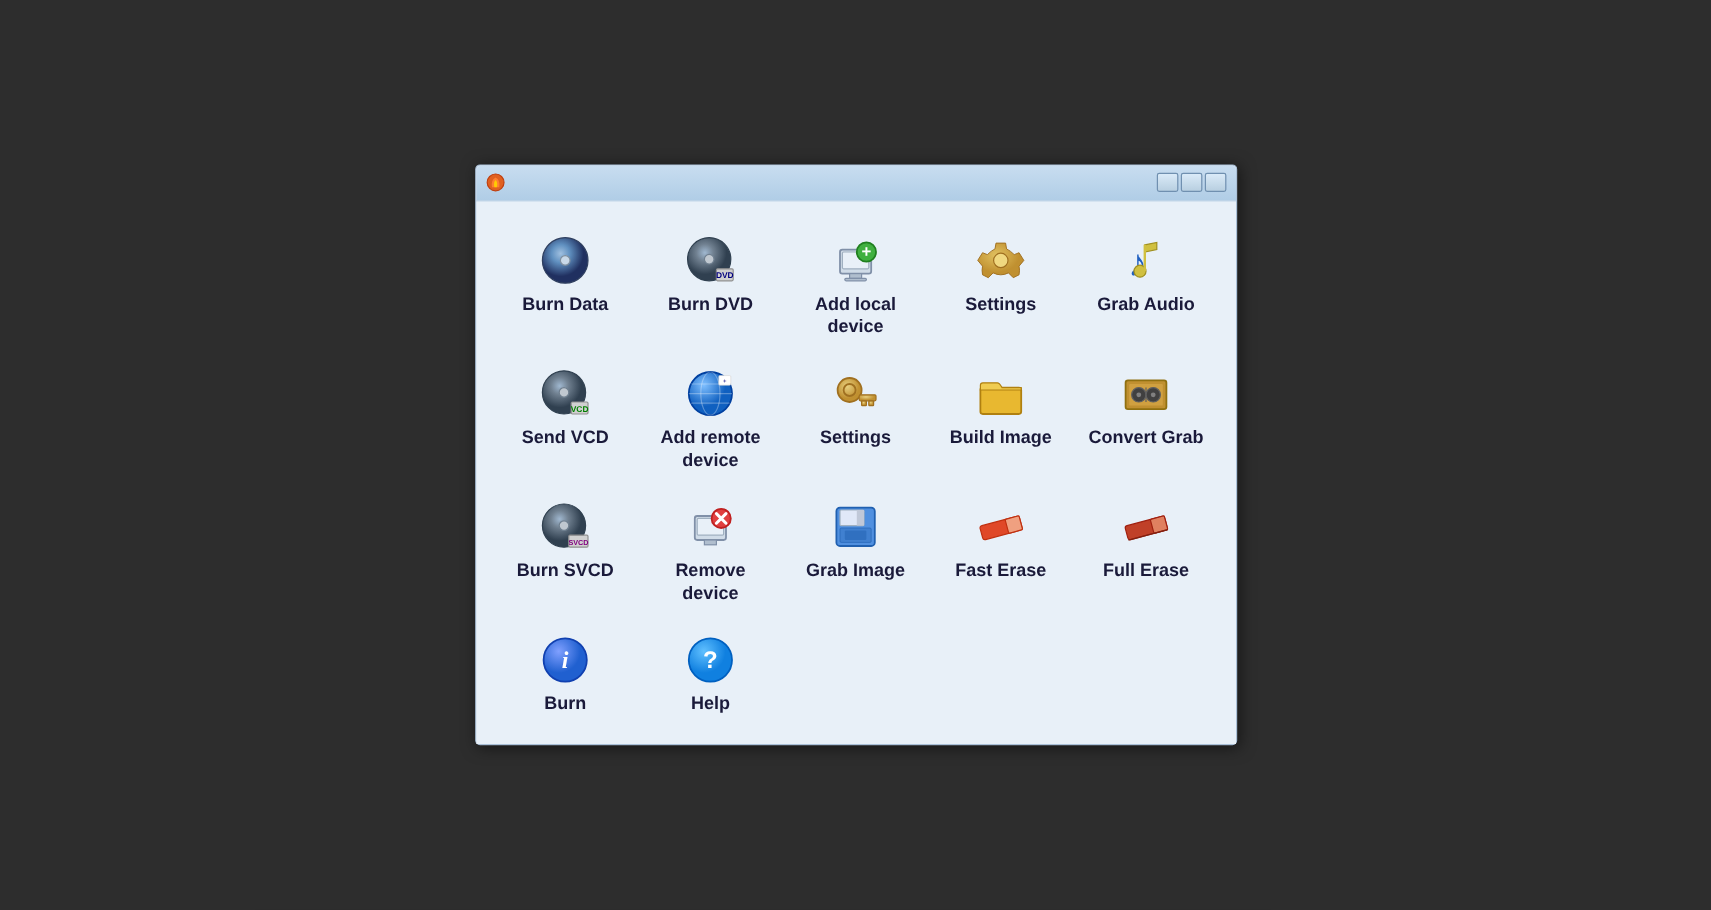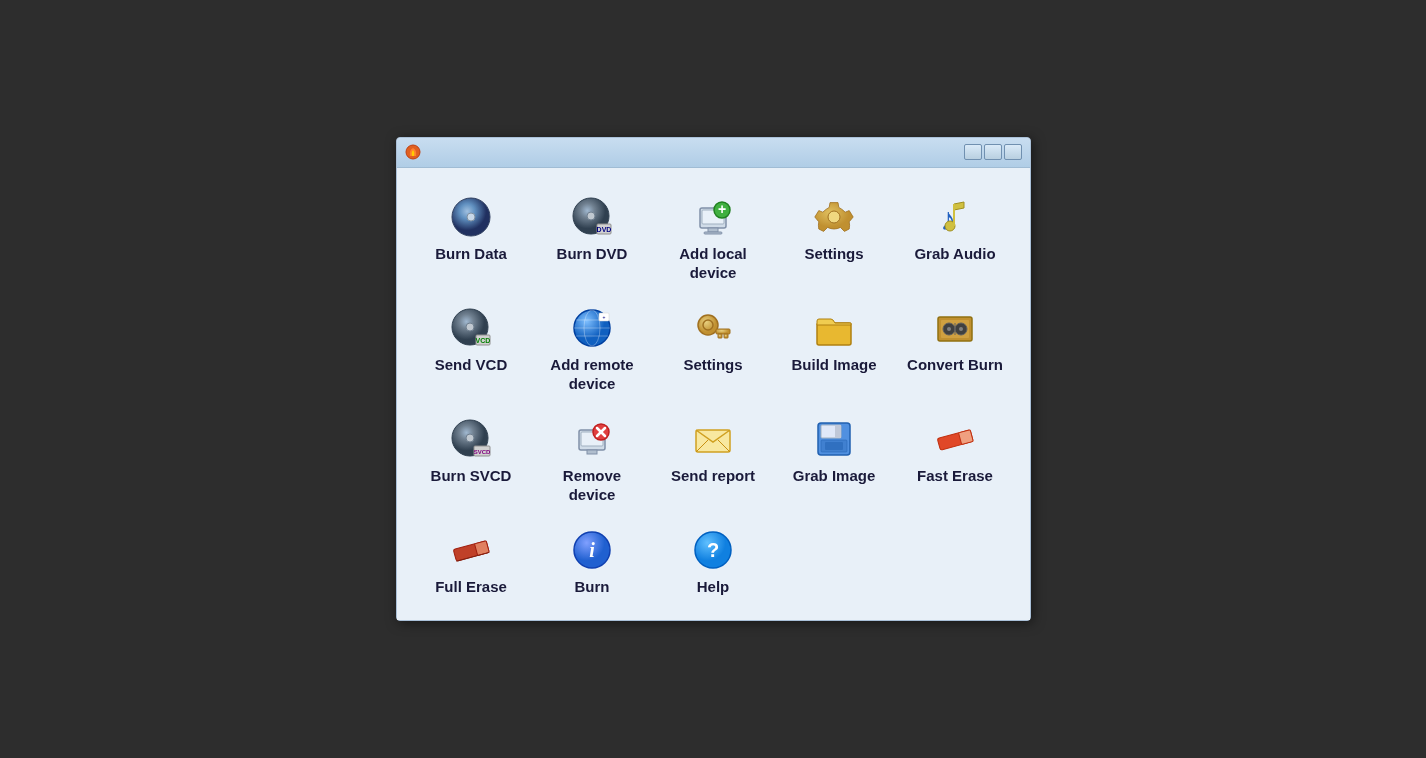--- a/index.html
+++ b/index.html
@@ -289,21 +289,21 @@
         <rect x="4" y="10" width="34" height="24" rx="2" fill="#c09030" stroke="#907010" stroke-width="1.5"></rect>
         <rect x="7" y="13" width="28" height="18" rx="1" fill="#d0a040"></rect>
         <circle cx="15" cy="22" r="6" fill="#404040" stroke="#606060" stroke-width="1"></circle>
         <circle cx="15" cy="22" r="2" fill="#808080"></circle>
         <circle cx="27" cy="22" r="6" fill="#404040" stroke="#606060" stroke-width="1"></circle>
         <circle cx="27" cy="22" r="2" fill="#808080"></circle>
         <line x1="21" y1="22" x2="21" y2="16" stroke="#606060" stroke-width="1"></line>
         <line x1="21" y1="22" x2="21" y2="28" stroke="#606060" stroke-width="1"></line>
       </svg>
           </div>
-          <div class="icon-label">Convert Burn</div>
+          <div class="icon-label">Convert Grab</div>
         </div>
         <div class="icon-item">
           <div class="icon-graphic">
             <svg width="42" height="42" viewBox="0 0 42 42">
         <defs>
                 <radialGradient id="dsvcd" cx="40%" cy="35%">
                   <stop offset="0%" stop-color="#a0b8d0"></stop>
                   <stop offset="40%" stop-color="#708090"></stop>
                   <stop offset="100%" stop-color="#304050"></stop>
                 </radialGradient>
@@ -325,31 +325,20 @@
         <circle cx="30" cy="14" r="8" fill="#e04040" stroke="#c02020" stroke-width="1.5"></circle>
         <line x1="26" y1="10" x2="34" y2="18" stroke="white" stroke-width="2.5" stroke-linecap="round"></line>
         <line x1="34" y1="10" x2="26" y2="18" stroke="white" stroke-width="2.5" stroke-linecap="round"></line>
       </svg>
           </div>
           <div class="icon-label">Remove device</div>
         </div>
         <div class="icon-item">
           <div class="icon-graphic">
             <svg width="42" height="42" viewBox="0 0 42 42">
-        <rect x="4" y="12" width="34" height="22" rx="2" fill="#f8e8a0" stroke="#d0a020" stroke-width="1.5"></rect>
-        <path d="M4,12 L21,24 L38,12" fill="none" stroke="#d0a020" stroke-width="1.5"></path>
-        <path d="M4,34 L16,22" fill="none" stroke="#c89010" stroke-width="1"></path>
-        <path d="M38,34 L26,22" fill="none" stroke="#c89010" stroke-width="1"></path>
-      </svg>
-          </div>
-          <div class="icon-label">Send report</div>
-        </div>
-        <div class="icon-item">
-          <div class="icon-graphic">
-            <svg width="42" height="42" viewBox="0 0 42 42">
         <rect x="5" y="5" width="32" height="32" rx="3" fill="#5090e0" stroke="#2060b0" stroke-width="1.5"></rect>
         <rect x="8" y="7" width="20" height="13" rx="1" fill="#e0e8f8" stroke="#a0b0c0" stroke-width="1"></rect>
         <rect x="22" y="7" width="6" height="13" fill="#c0c8d8"></rect>
         <rect x="8" y="22" width="26" height="12" rx="1" fill="#4080d0" stroke="#2060b0" stroke-width="0.5"></rect>
         <rect x="12" y="24" width="18" height="8" rx="1" fill="#3070c0"></rect>
       </svg>
           </div>
           <div class="icon-label">Grab Image</div>
         </div>
         <div class="icon-item">

